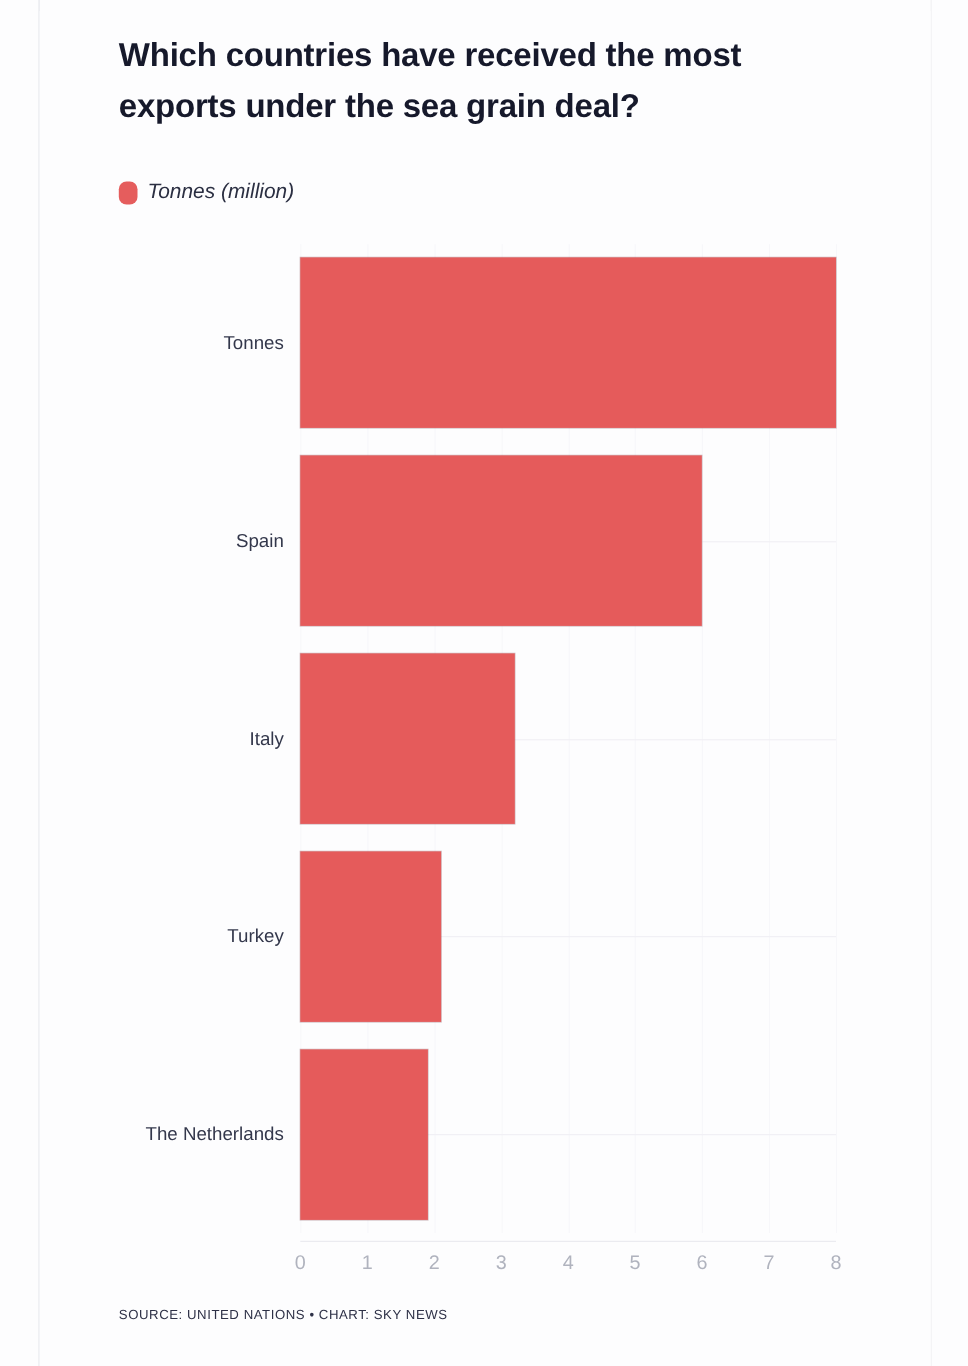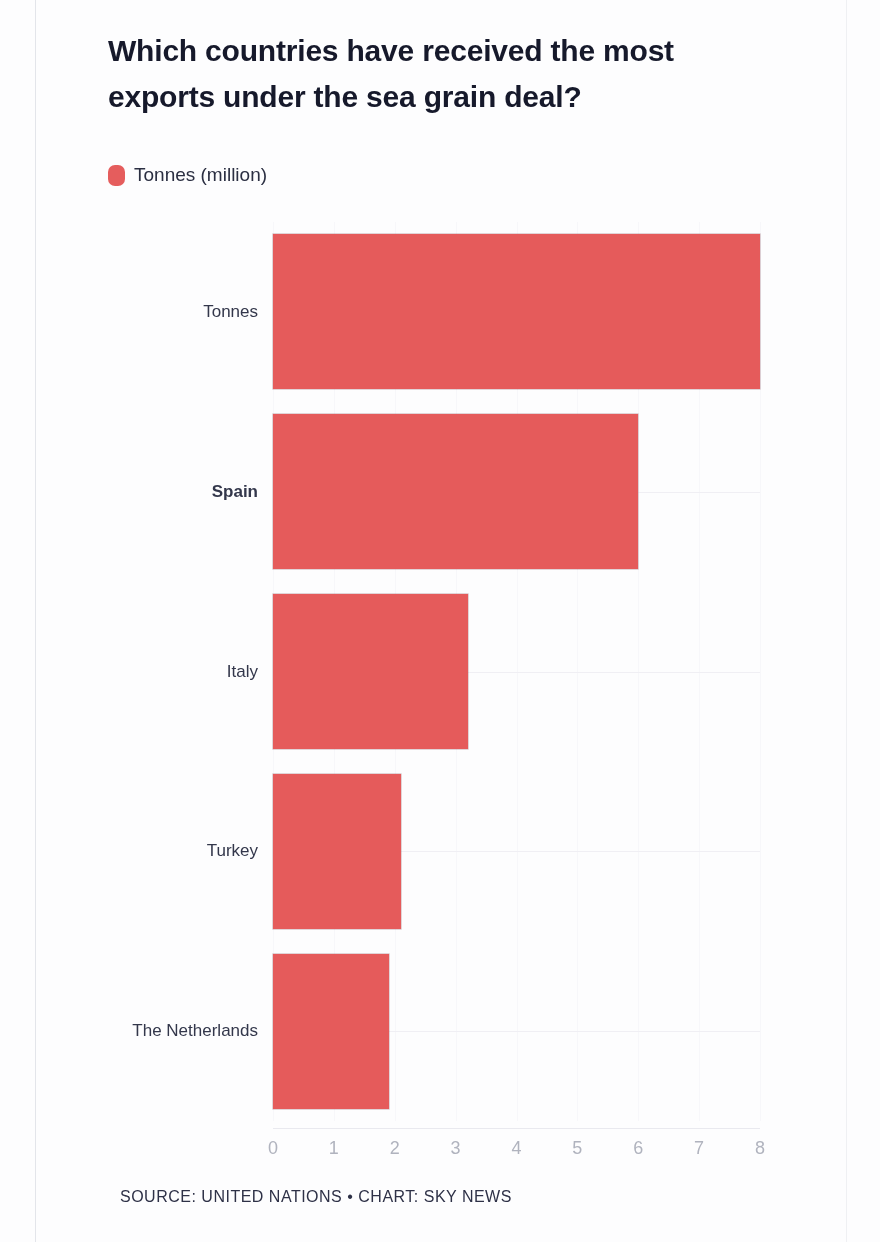--- a/index.html
+++ b/index.html
@@ -70,20 +70,21 @@
     letter-spacing: 0.1px;
   }
 
   #legend {
     position: absolute;
     left: 72px;
     top: 154px;
     display: flex;
     align-items: center;
     gap: 9px;
+    font-style: italic;
   }
   #legend-swatch {
     width: 17px;
     height: 21px;
     border-radius: 7px;
     background: #e55d5d;
   }
   #legend-label {
     font-size: 19px;
     color: #2b2f42;
@@ -171,24 +172,23 @@
     top: 0;
     font-size: 18px;
     color: #b0b3be;
     transform: translateX(-50%);
   }
 
   #footer-source {
     position: absolute;
     left: 72px;
     top: 1178px;
-    font-size: 16px;
+    font-size: 12px;
     letter-spacing: 0.5px;
     color: #2e3147;
-    margin-left: 12px;
   }
 </style>
 </head>
 <body>
 
 <div id="page">
 
   <div id="left-rule"></div>
   <div id="right-rule"></div>
 
@@ -216,21 +216,21 @@
           <div class="vgrid" style="left: 487px;"></div>
           <div class="gridline" style="top: 90px;"></div>
           <div class="gridline" style="top: 270px;"></div>
           <div class="gridline" style="top: 450px;"></div>
           <div class="gridline" style="top: 629px;"></div>
           <div class="gridline" style="top: 809px;"></div>
         </div>
 
       <div id="cat-labels">
           <div class="cat-label" style="top: 89.9px;">Tonnes</div>
-          <div class="cat-label" style="top: 269.7px; font-weight: bold;">Spain</div>
+          <div class="cat-label" style="top: 269.7px;">Spain</div>
           <div class="cat-label" style="top: 449.5px;">Italy</div>
           <div class="cat-label" style="top: 629.3px;">Turkey</div>
           <div class="cat-label" style="top: 809.1px;">The Netherlands</div>
         </div>
 
       <div id="bars">
           <div class="bar" title="China: 8" style="top: 12.4px; height: 155px; width: 487px; background: rgb(229, 91, 91);"></div>
           <div class="bar" title="Spain: 6" style="top: 192.2px; height: 155px; width: 365.25px; background: rgb(229, 91, 91);"></div>
           <div class="bar" title="Turkey: 3.2" style="top: 372px; height: 155px; width: 194.8px; background: rgb(229, 91, 91);"></div>
           <div class="bar" title="Italy: 2.1" style="top: 551.8px; height: 155px; width: 127.838px; background: rgb(229, 91, 91);"></div>

